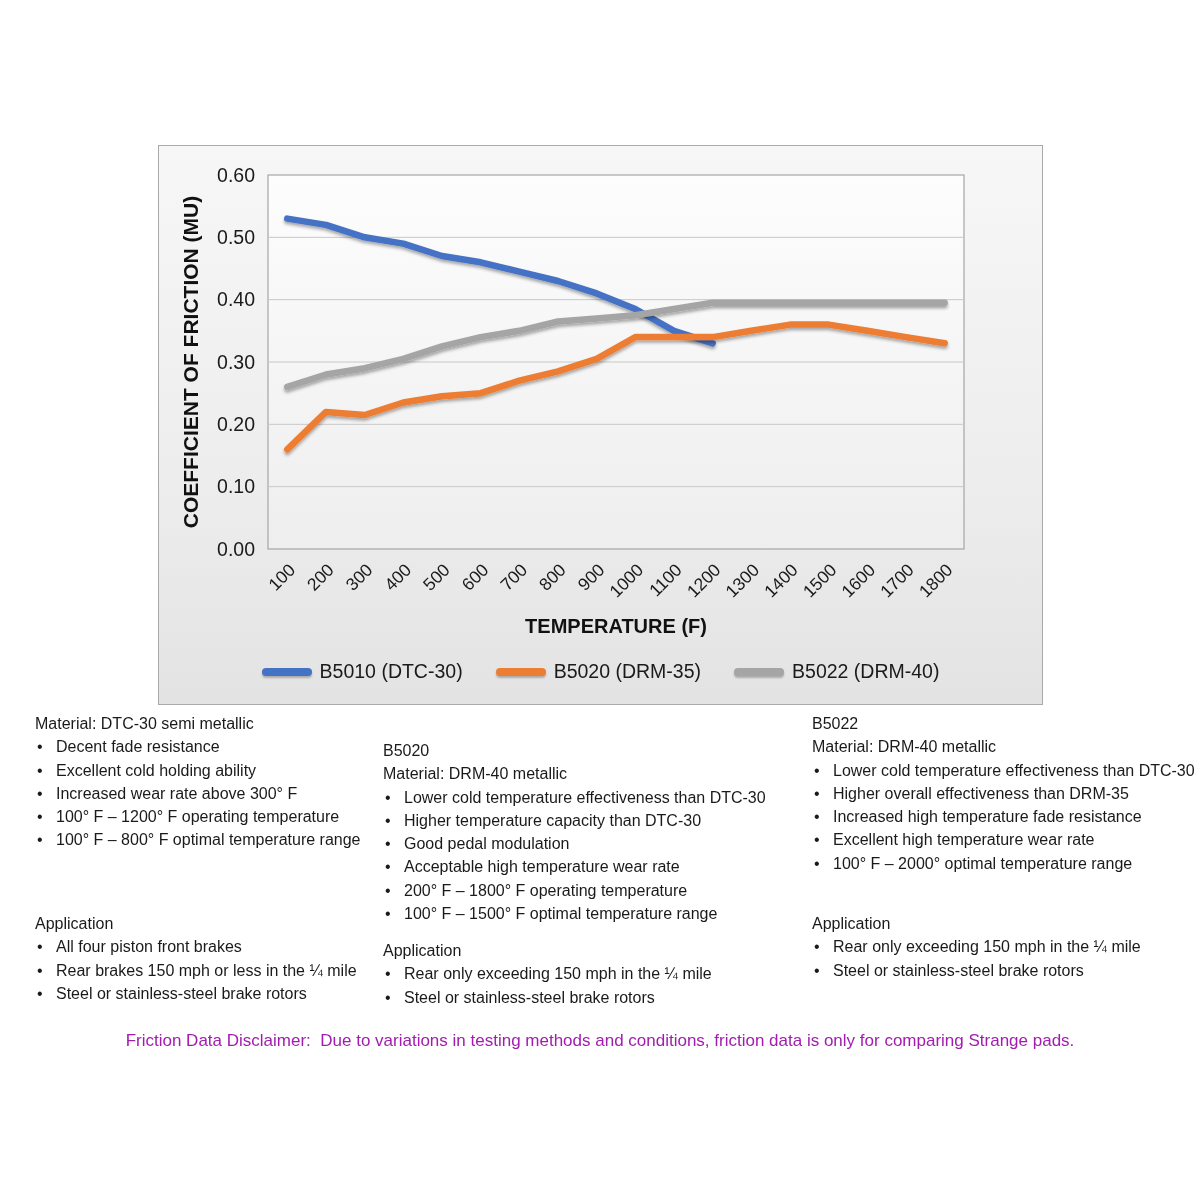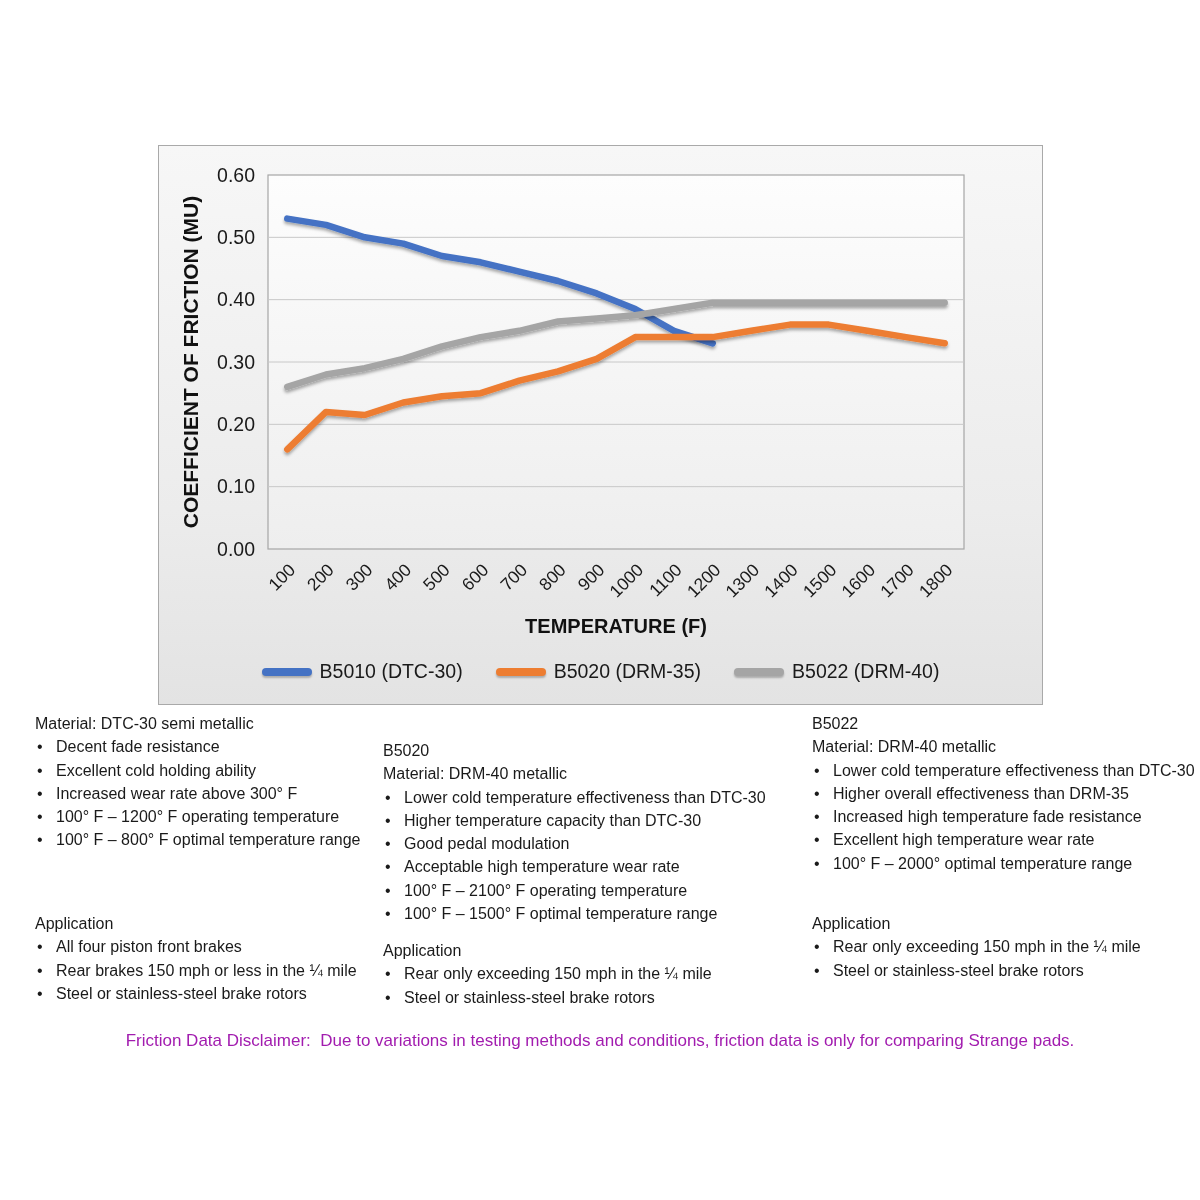--- a/index.html
+++ b/index.html
@@ -132,21 +132,21 @@
   </div>
 
   <div class="col col-2">
     <div>B5020</div>
     <div>Material: DRM-40 metallic</div>
     <ul class="bullets">
       <li>Lower cold temperature effectiveness than DTC-30</li>
       <li>Higher temperature capacity than DTC-30</li>
       <li>Good pedal modulation</li>
       <li>Acceptable high temperature wear rate</li>
-      <li>100° F – 2100° F operating temperature</li>
+      <li>200° F – 1800° F operating temperature</li>
       <li>100° F – 1500° F optimal temperature range</li>
     </ul>
     <div class="app-block">
       <div>Application</div>
       <ul class="bullets">
         <li>Rear only exceeding 150 mph in the ¼ mile</li>
         <li>Steel or stainless-steel brake rotors</li>
       </ul>
     </div>
   </div>

